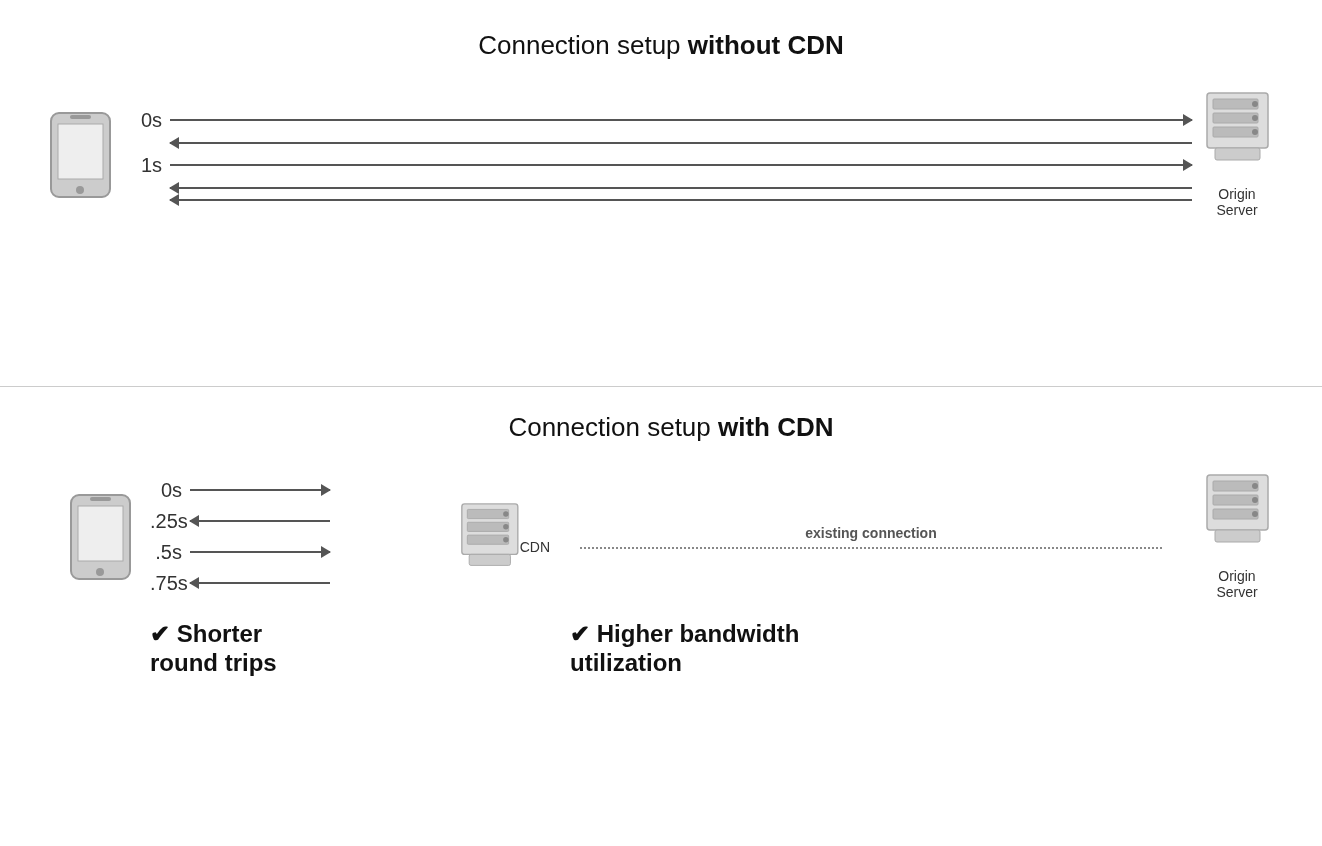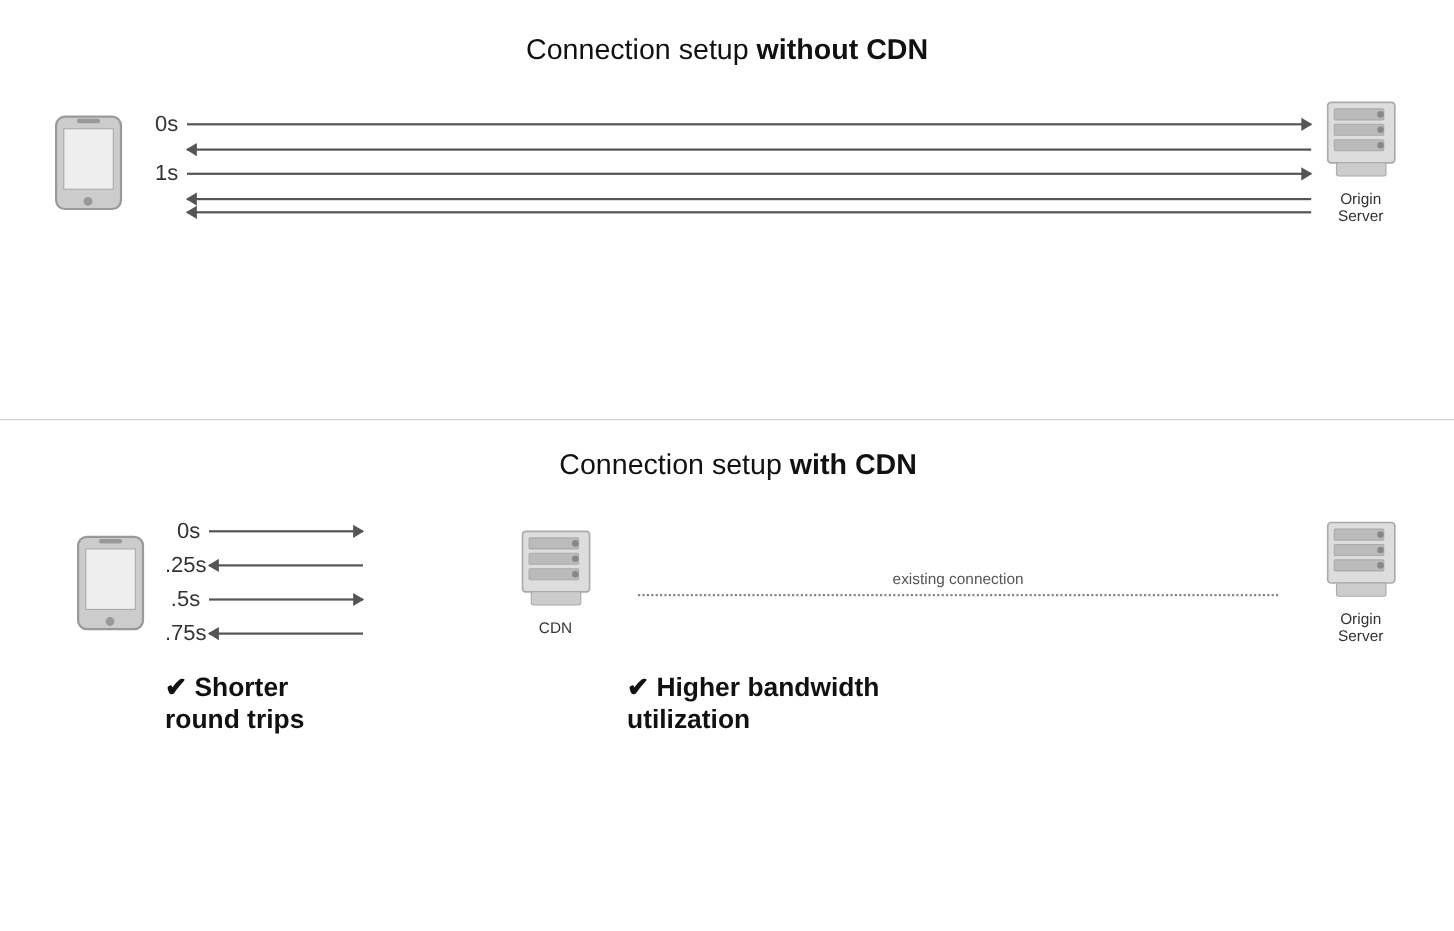--- a/index.html
+++ b/index.html
@@ -112,21 +112,21 @@
       display: flex;
       flex-direction: column;
       align-items: center;
       justify-content: center;
     }
 
     .server-label {
       font-size: 14px;
       color: #333;
       text-align: center;
-      margin-top: 6px;
+      margin-top: 20px;
     }
 
     
     .section-bottom {
       padding: 25px 40px 20px 60px;
       flex: 1;
     }
 
     
     .cdn-diagram-row {
@@ -173,33 +173,34 @@
       top: -5px;
       border-right: 10px solid #555;
       border-top: 6px solid transparent;
       border-bottom: 6px solid transparent;
     }
 
     .cdn-server-area {
       width: 90px;
       flex-shrink: 0;
       display: flex;
-      flex-direction: column;
+      flex-direction: row;
       align-items: center;
       justify-content: center;
     }
 
     .existing-conn-area {
       flex: 1;
       display: flex;
       flex-direction: column;
       align-items: center;
       justify-content: flex-start;
       padding: 0 30px;
       position: relative;
+      font-weight: bold;
     }
 
     .existing-conn-label {
       font-size: 14px;
       color: #555;
       margin-bottom: 6px;
     }
 
     .dotted-line {
       width: 100%;

